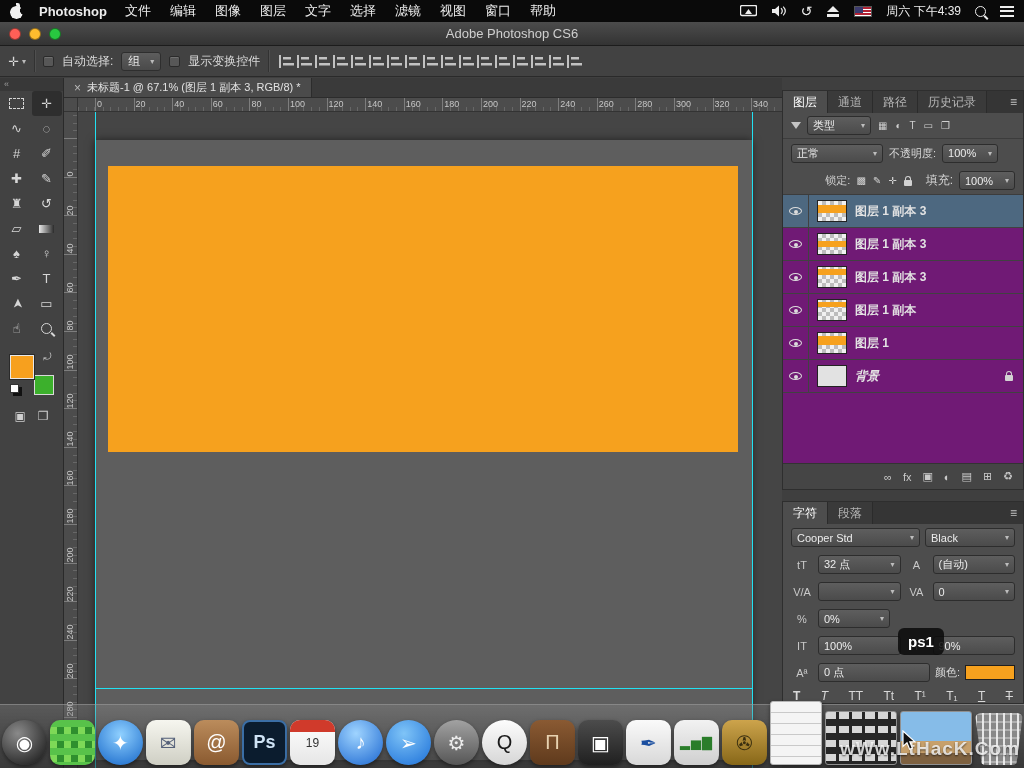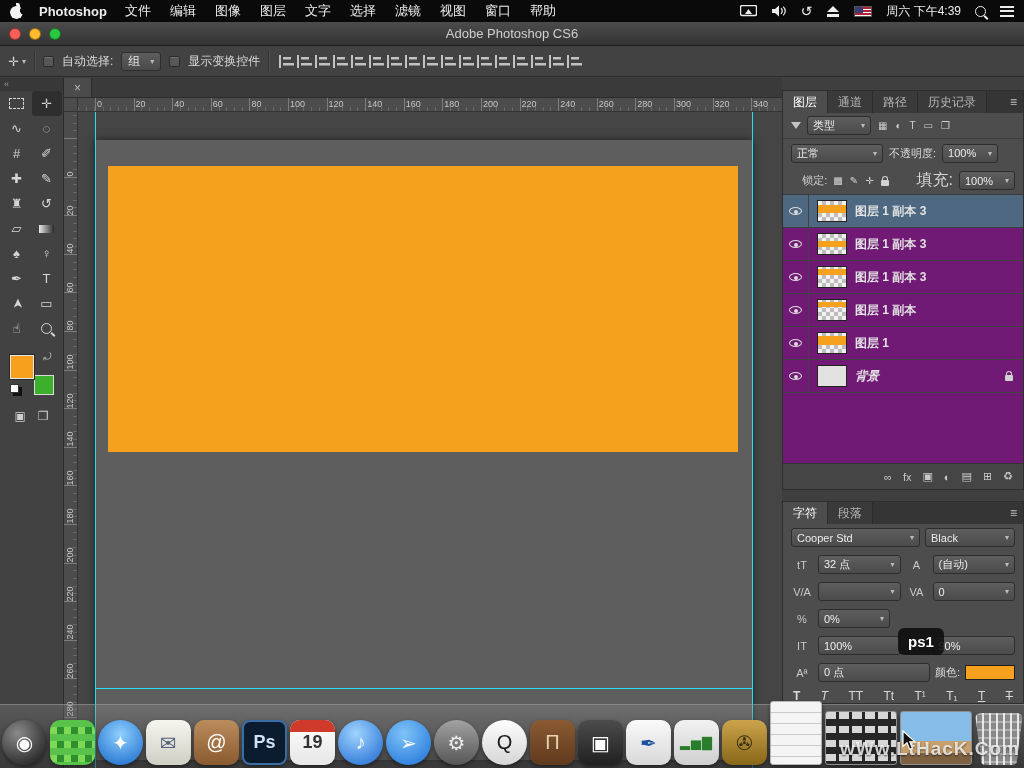--- a/index.html
+++ b/index.html
@@ -156,21 +156,21 @@
 
   
   .dock{position:absolute;left:0;right:0;bottom:0;height:64px;z-index:50;
     background:linear-gradient(rgba(150,150,150,.28),rgba(50,50,50,.55));
     border-top:1px solid rgba(255,255,255,.35);}
   .dock-items{position:absolute;left:2px;right:2px;bottom:3px;display:flex;align-items:flex-end;gap:3px;}
   .dock-ic{width:45px;height:45px;border-radius:10px;display:flex;align-items:center;justify-content:center;
     color:#fff;font-size:20px;flex:none;box-shadow:0 2px 4px rgba(0,0,0,.45);}
   .dock-ic.round{border-radius:50%;}
   .dock-ic.ps{border:2px solid #3b6ea5;color:#cfe3f5;font-size:18px;font-weight:bold;border-radius:8px;}
-  .dock-ic.cal{position:relative;color:#333;font-weight:bold;font-size:18px;overflow:hidden;}
+  .dock-ic.cal{position:relative;color:#333;font-weight:normal;font-size:12px;overflow:hidden;}
   .dock-ic.cal::before{content:"";position:absolute;top:0;left:0;right:0;height:12px;background:#d03a2b;}
   .dock-ic.chart{font-size:13px;letter-spacing:1px;}
   .dock-ic.doc{width:52px;height:64px;border-radius:3px;background:#f4f4f4;border:1px solid #b5b5b5;
     background-image:repeating-linear-gradient(transparent 0 10px,#c9c9c9 10px 11px);}
   .dock-ic.thumb1{width:72px;height:54px;border-radius:3px;border:1px solid #909090;
     background:#2b2b2b repeating-linear-gradient(rgba(245,245,245,.85) 0 7px,rgba(35,35,35,1) 7px 14px);
     background-blend-mode:normal;}
   .dock-ic.thumb1{background-image:repeating-linear-gradient(90deg,transparent 0 10px,#262626 10px 13px),
     repeating-linear-gradient(rgba(245,245,245,.85) 0 7px,#262626 7px 14px);}
   .dock-ic.thumb2{width:72px;height:54px;border-radius:3px;border:1px solid #909090;
@@ -355,20 +355,21 @@
       <div class="tool-extra">
         <span>▣</span>
         <span>❐</span>
       </div>
     </div>
 
     <div class="docarea">
       <div class="doctabs">
         <div class="doctab">
           <span class="close">×</span>
+          <span>未标题-1 @ 67.1% (图层 1 副本 3, RGB/8) *</span>
         </div>
       </div>
       <div class="ruler-corner"></div>
       <div class="ruler-h">
 
           <span>0</span>
 
           <span>20</span>
 
           <span>40</span>
@@ -496,21 +497,21 @@
           <span class="lockics">
 
               <span>▩</span>
 
               <span>✎</span>
 
               <span>✛</span>
 
             <span class="padlock"></span>
           </span>
-          <span style="font-size:16px;margin-left:22px">填充:</span>
+          <span style="font-size:12px;margin-left:8px">填充:</span>
           <span class="well" style="width:56px">
             <span>100%</span>
             <span class="arr">▾</span>
           </span>
         </div>
         <div class="layer-list">
 
             <div class="layer-row selected">
               <span class="eye-cell">
                 <span class="eye"></span>

